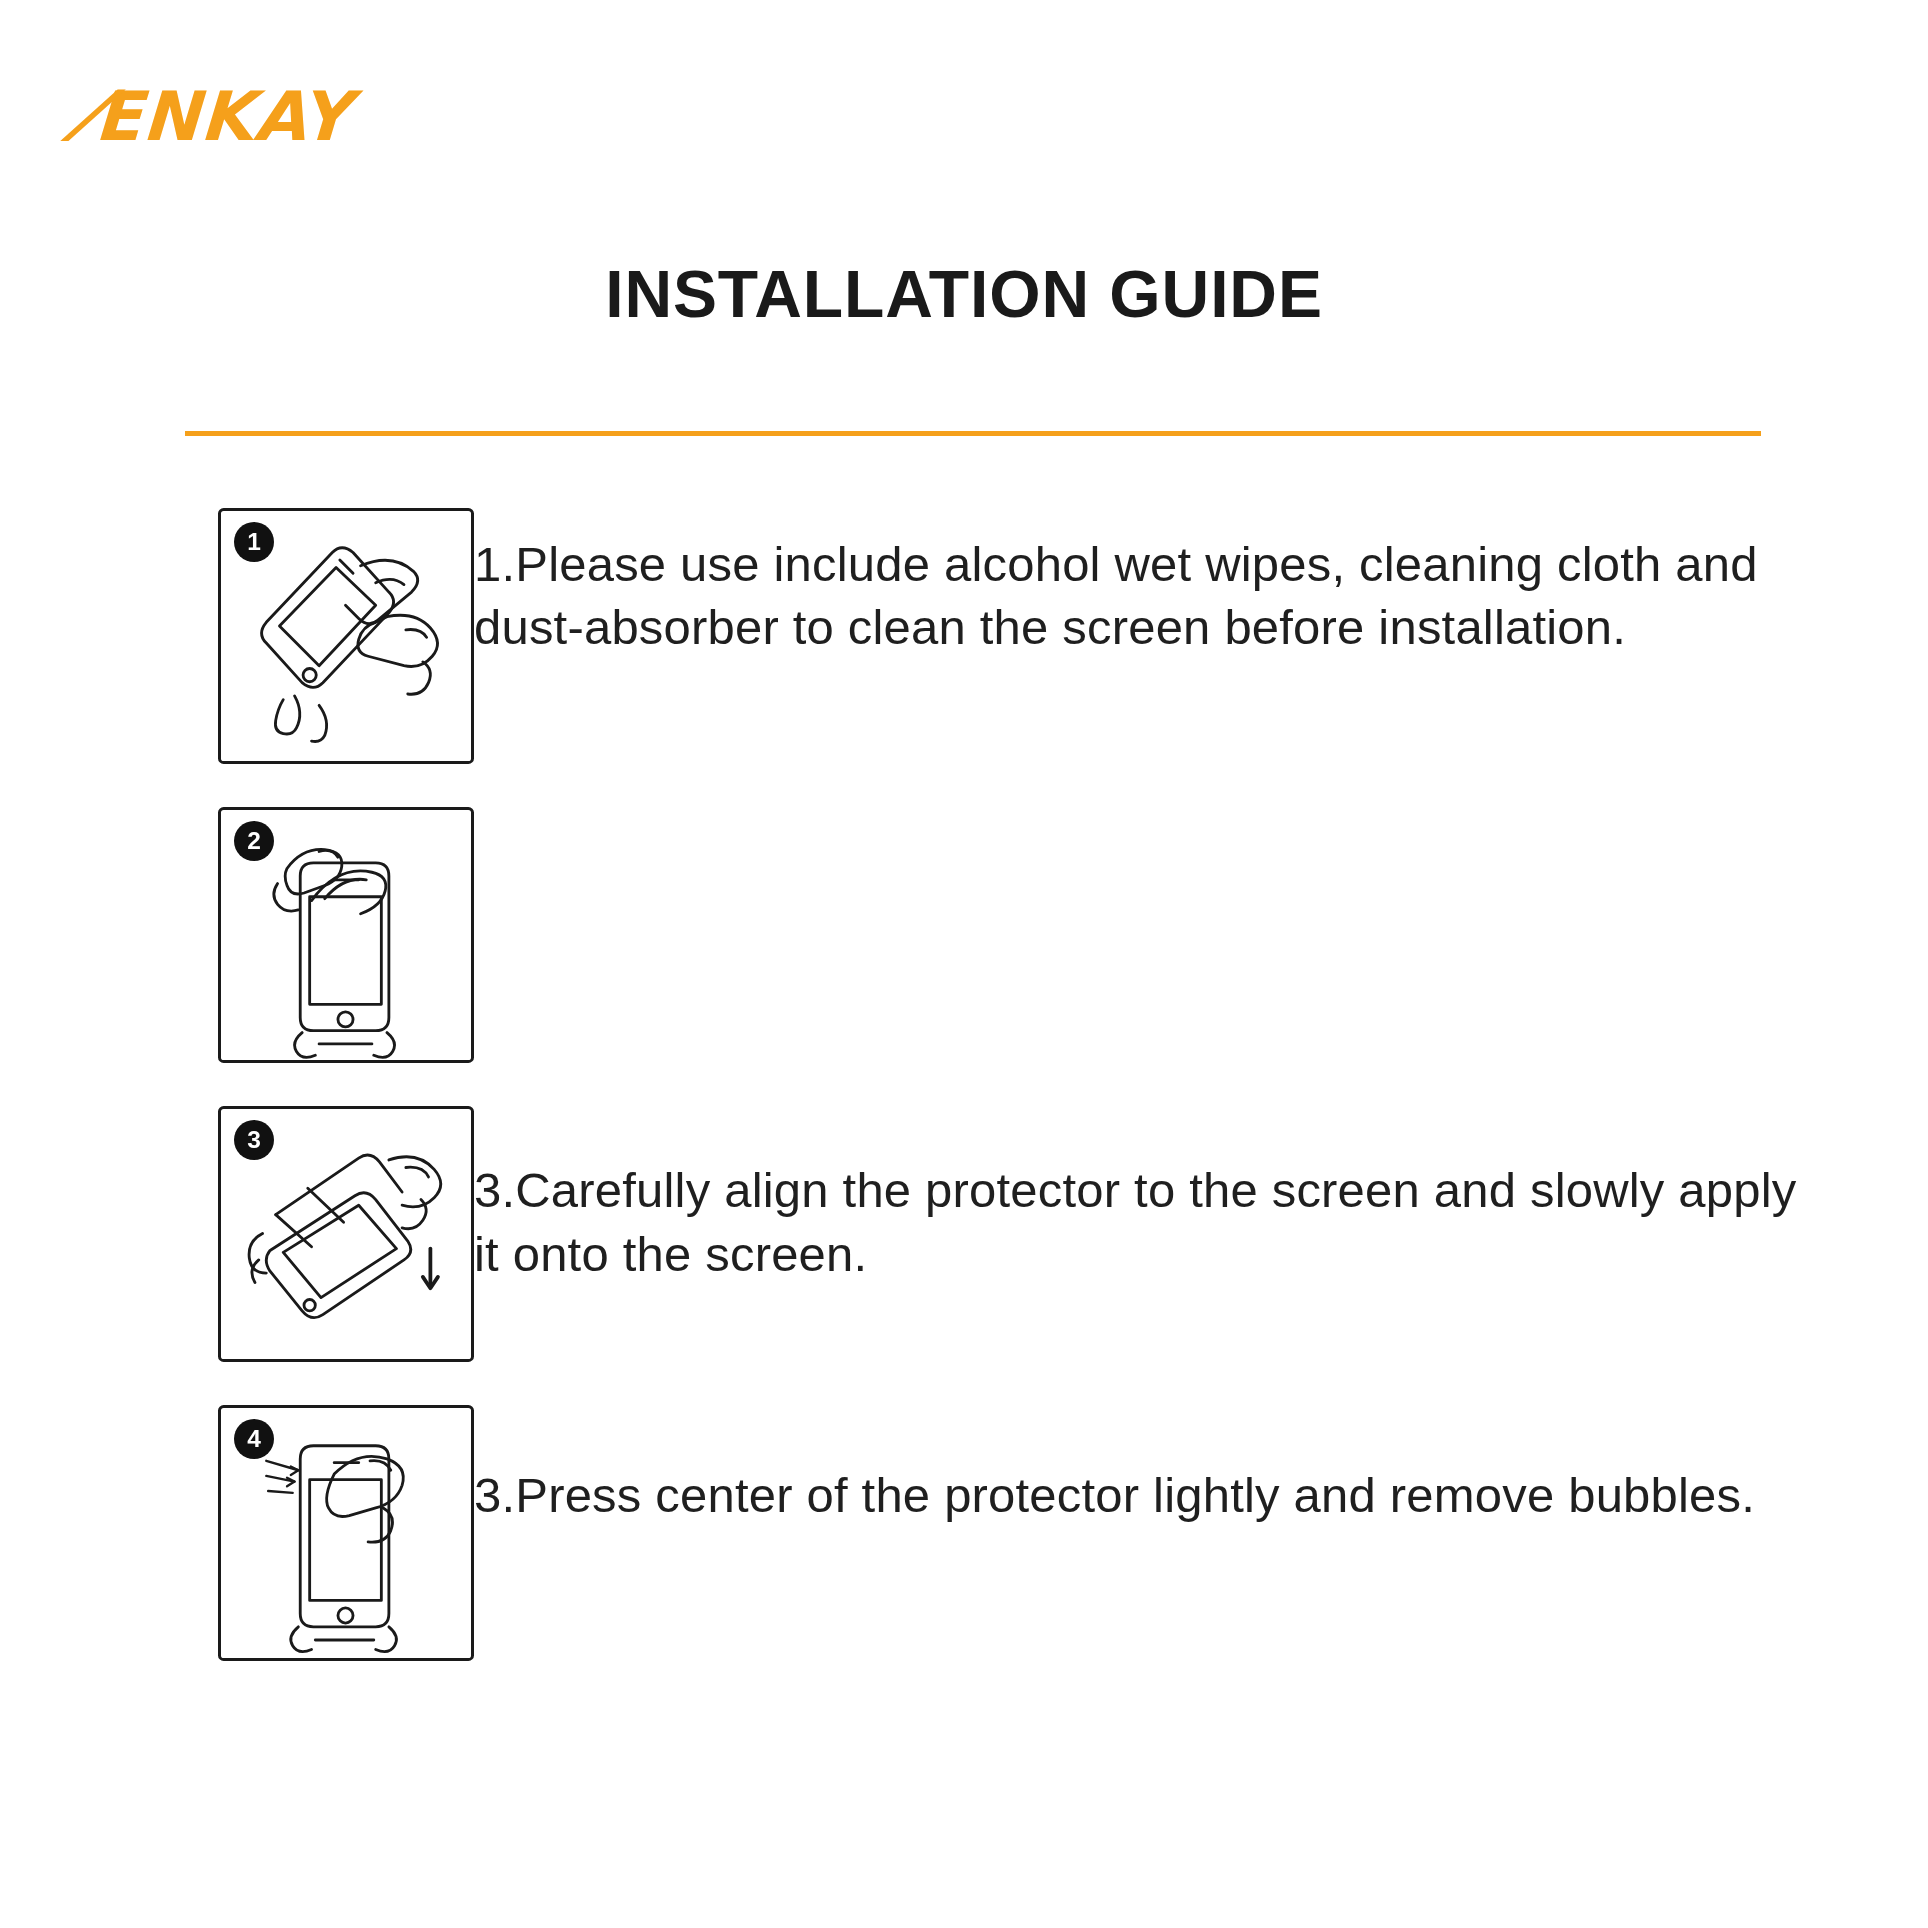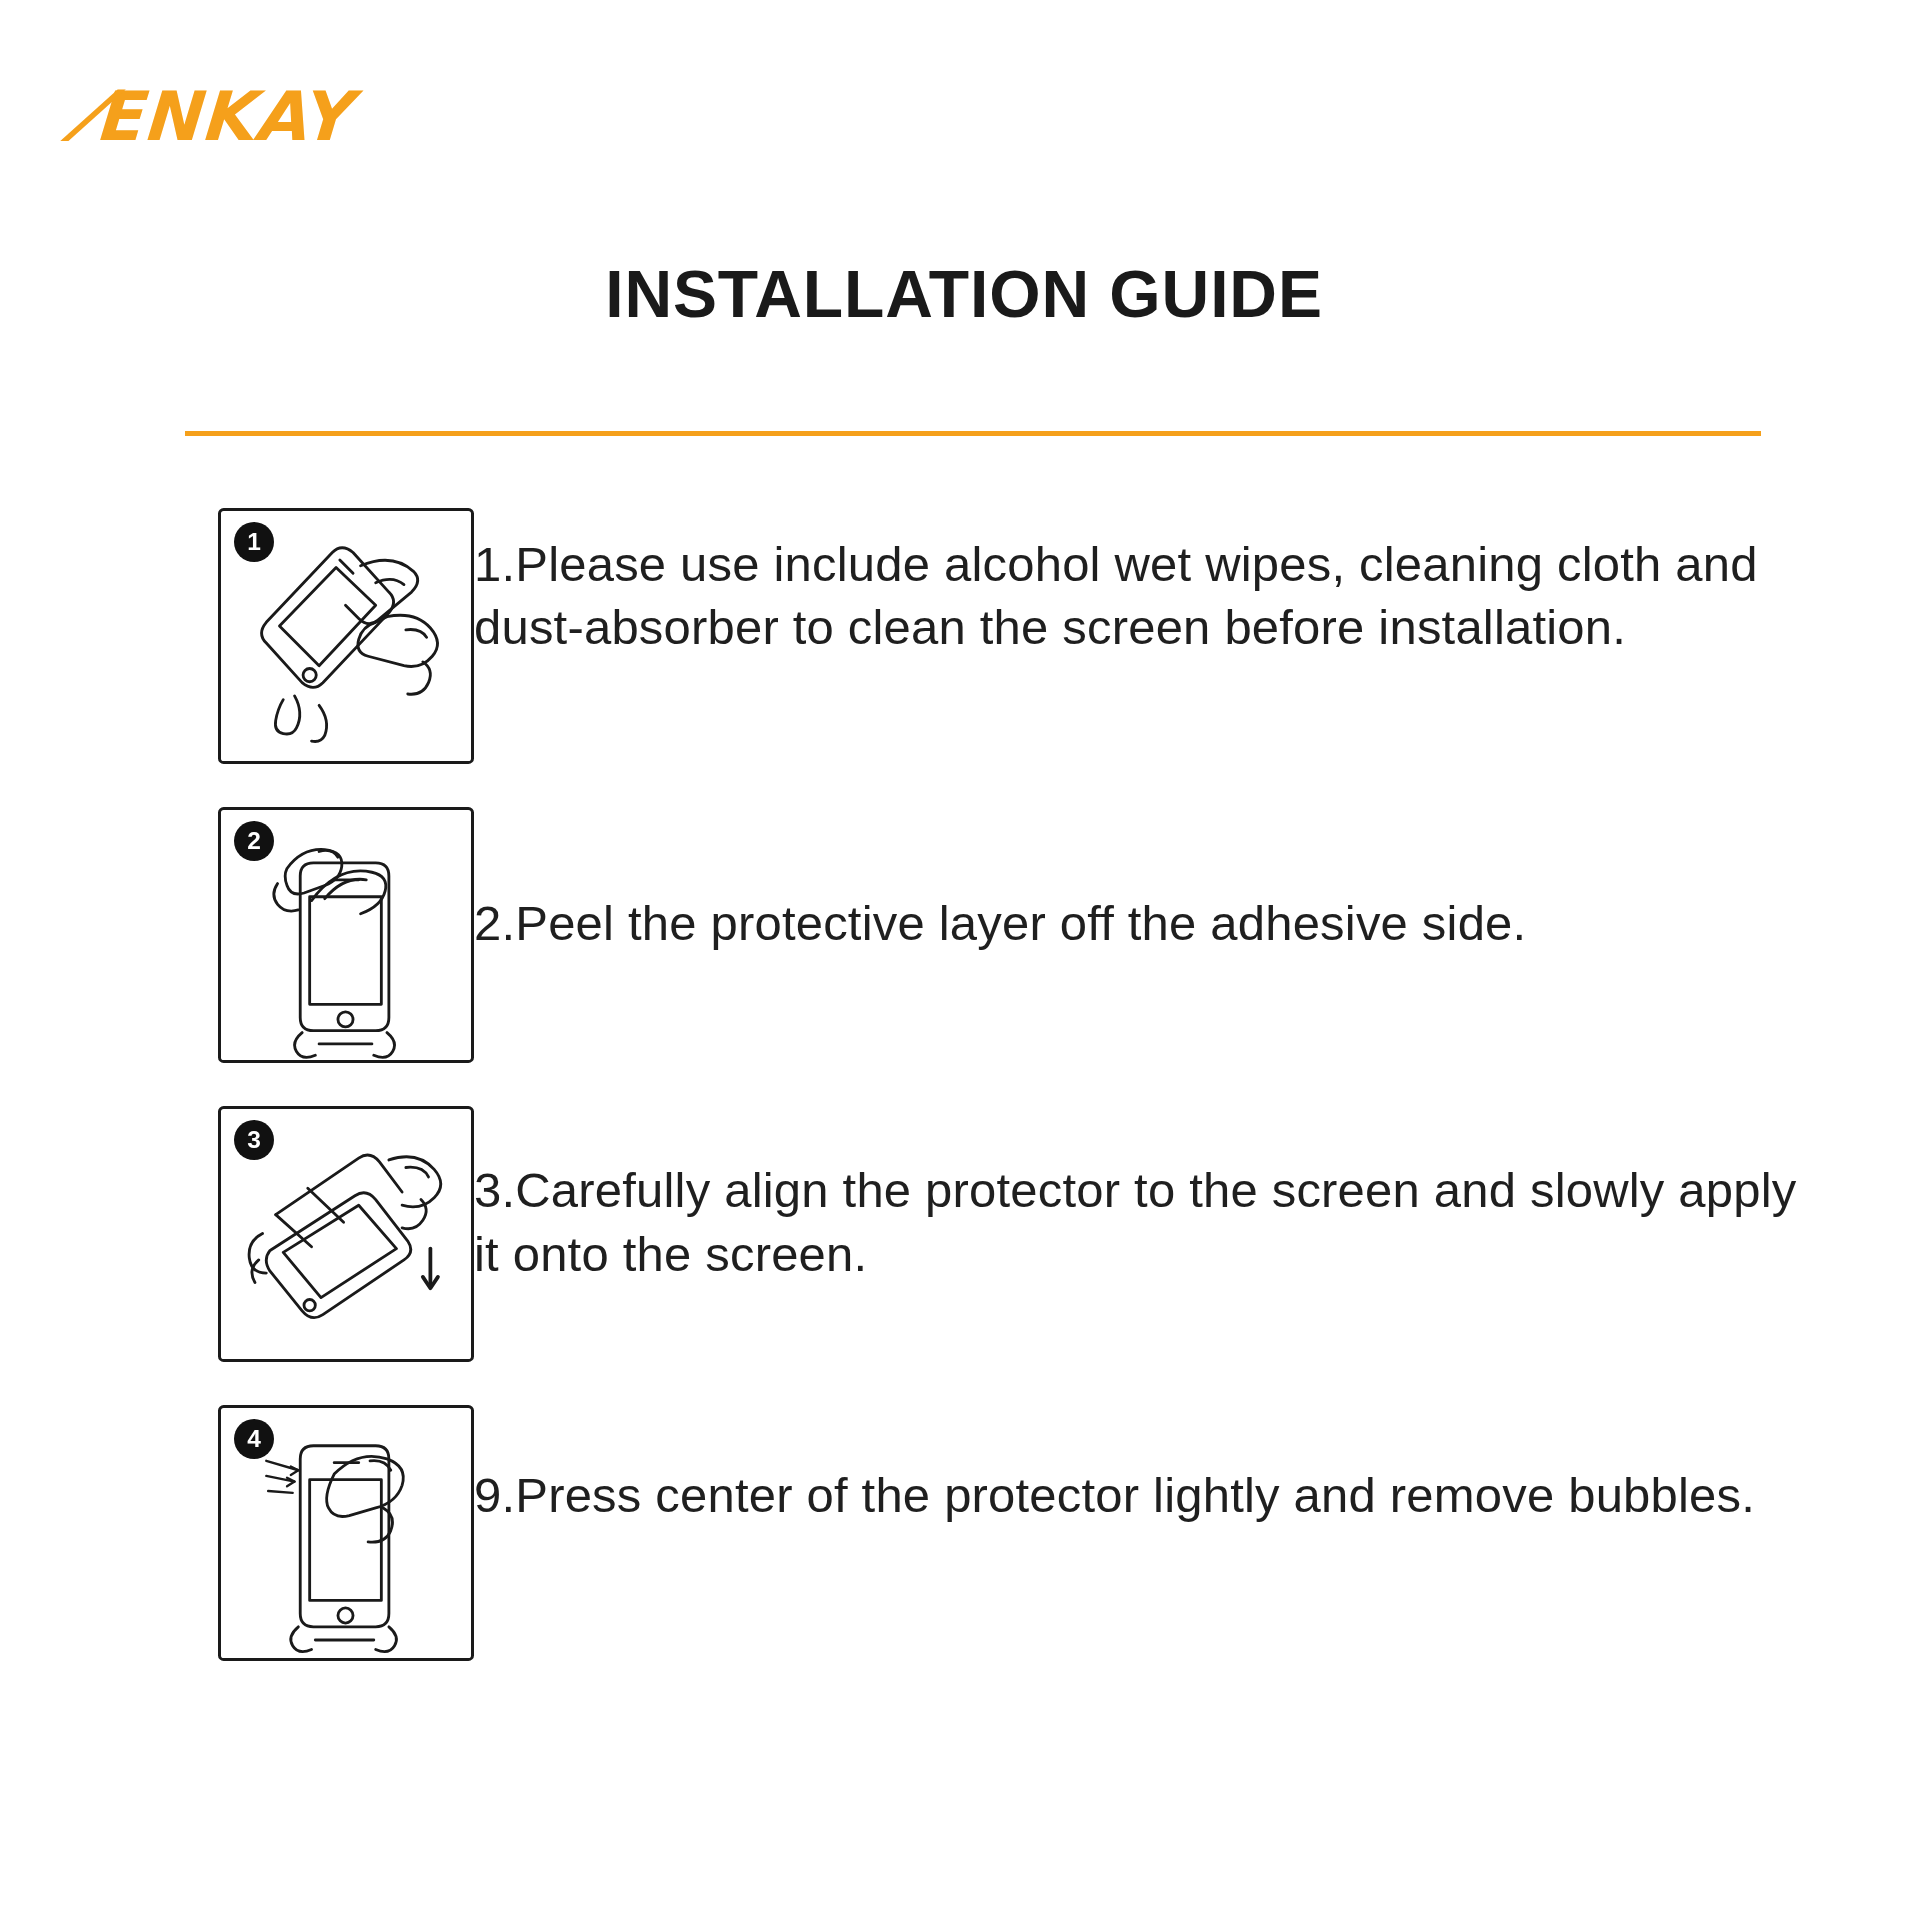--- a/index.html
+++ b/index.html
@@ -179,21 +179,20 @@
             <path d="M70 62 q16 -22 40 -20 q20 2 18 18 q-2 14 -18 20 l-22 8 q-14 4 -18 -8 q-4 -10 0 -18 Z"></path>
             <path d="M104 44 q14 -4 20 6"></path>
             <path d="M60 78 q-8 12 0 22 q8 10 22 6"></path>
 
             <path d="M86 236 q-12 10 -6 20 q6 10 20 4"></path>
             <path d="M176 236 q12 10 6 20 q-6 10 -20 4"></path>
             <path d="M104 248 l56 0"></path>
           </g>
         </svg>
       </div>
-      <div class="step-text">2.Peel the protective layer off the adhesive side.</div>
     </div>
 
     <div class="step s3">
       <div class="thumb">
         <div class="badge">3</div>
         <svg width="249" height="249" viewBox="0 0 264 264">
           <g fill="none" stroke="#1a1a1a" stroke-width="3" stroke-linejoin="round" stroke-linecap="round">
 
             <path d="M52 150 L142 92 q12 -8 22 4 L198 140 q8 12 -4 20 L108 218 q-12 8 -22 -4 L52 172 q-8 -12 0 -22 Z"></path>
             <path d="M66 152 L146 102 L186 148 L106 200 Z"></path>
@@ -238,18 +237,18 @@
             <path d="M50 88 L76 90" stroke-width="2.5"></path>
             <path d="M74 62 L82 66 L74 71" stroke-width="2.5"></path>
             <path d="M70 74 L78 78 L70 83" stroke-width="2.5"></path>
 
             <path d="M82 232 q-12 10 -6 20 q6 10 20 4"></path>
             <path d="M178 232 q12 10 6 20 q-6 10 -20 4"></path>
             <path d="M100 246 l62 0"></path>
           </g>
         </svg>
       </div>
-      <div class="step-text">9.Press center of the protector lightly and remove bubbles.</div>
+      <div class="step-text">3.Press center of the protector lightly and remove bubbles.</div>
     </div>
 
   </div>
 </div>
 
 
 </body></html>

